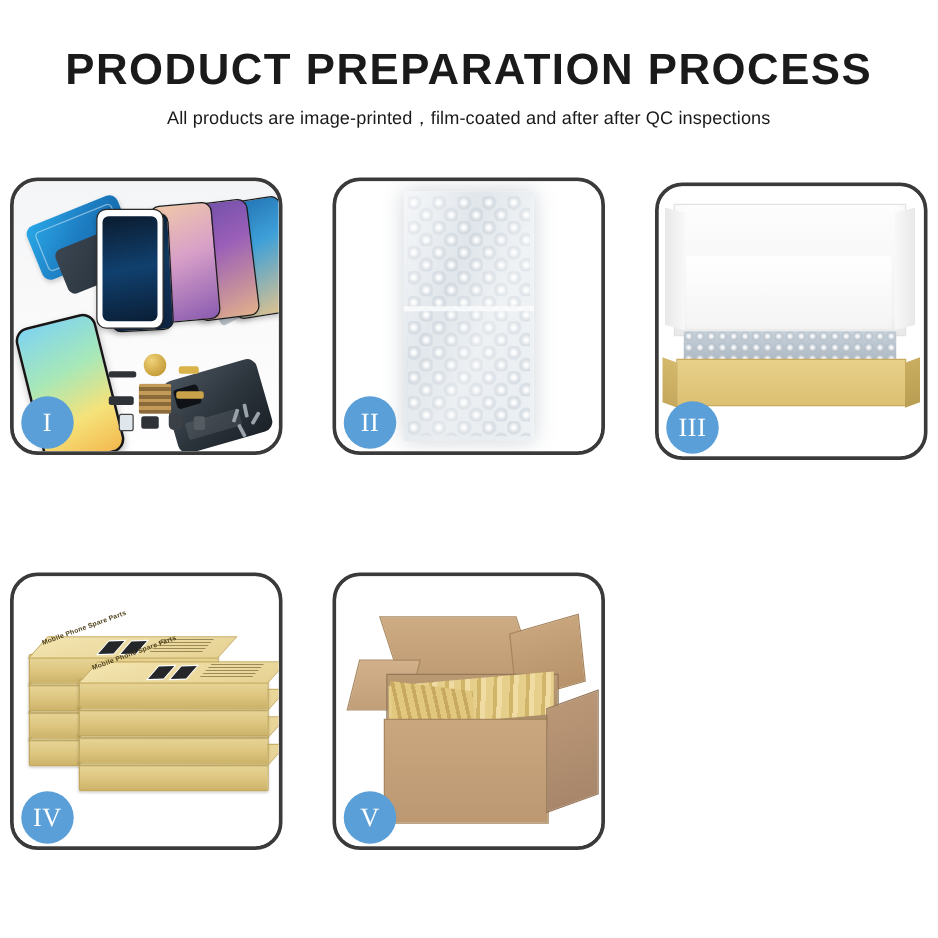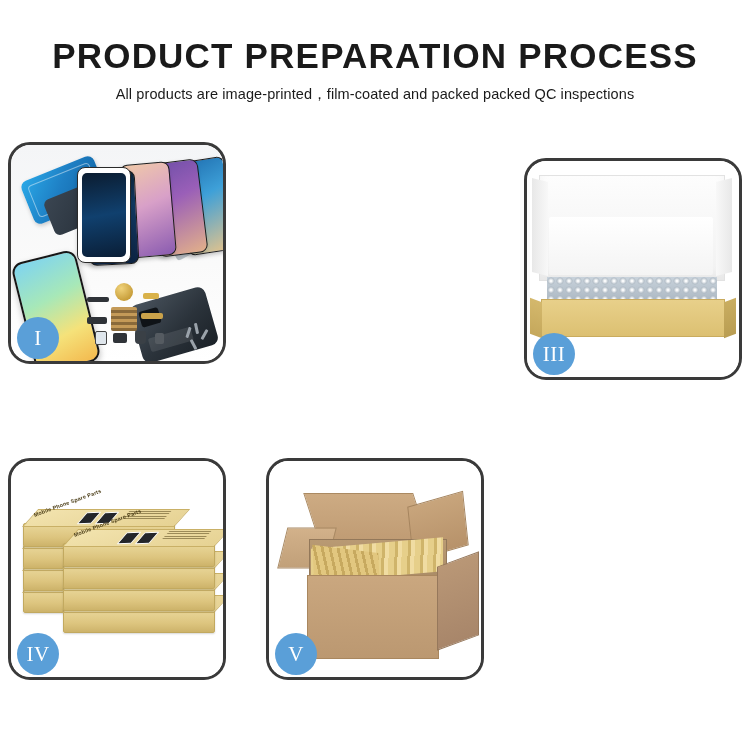--- a/index.html
+++ b/index.html
@@ -66,21 +66,21 @@
   }
   .panel .stage {
     position: absolute;
     left: 0; top: 0; right: 0; bottom: 0;
     overflow: hidden;
     border-radius: 19px;
   }
 
   .p1 { left: 8px;   top: 0px;   }
   .p2 { left: 266px; top: 0px;   }
-  .p3 { left: 524px; top: 16px;   }
+  .p3 { left: 524px; top: 4px;   }
   .p4 { left: 8px;   top: 316px; }
   .p5 { left: 266px; top: 316px; }
   .p6 { left: 524px; top: 316px; }
 
   
   .badge {
     position: absolute;
     left: 6px;
     bottom: 2px;
     width: 42px;
@@ -412,21 +412,21 @@
     transform: skewY(22deg);
   }
 </style>
 </head>
 <body>
 
 <div id="page">
 
   <div class="header">
     <h1 class="title">PRODUCT PREPARATION PROCESS</h1>
-    <p class="subtitle">All products are image-printed，film-coated and packed packed QC inspections</p>
+    <p class="subtitle">All products are image-printed，film-coated and after after QC inspections</p>
   </div>
 
   <div class="grid">
 
     <div class="panel p1">
       <div class="stage">
         <div class="adh"></div>
         <div class="adh2"></div>
         <div class="fan">
           <div class="ph ph4"></div>
@@ -453,20 +453,30 @@
           <i></i>
             <i></i>
             <i></i>
             <i></i>
         </div>
         <div class="tool"></div>
       </div>
       <div class="badge">I</div>
     </div>
 
+    <div class="panel p2">
+      <div class="stage">
+        <div class="wrapsheet">
+          <div class="bubbles"></div>
+          <div class="seam"></div>
+          <div class="sheen"></div>
+        </div>
+      </div>
+      <div class="badge">II</div>
+    </div>
 
     <div class="panel p3">
       <div class="stage">
         <div class="lidback"></div>
         <div class="foam"></div>
         <div class="trayfill"></div>
         <div class="traybox"></div>
       </div>
       <div class="badge">III</div>
     </div>

